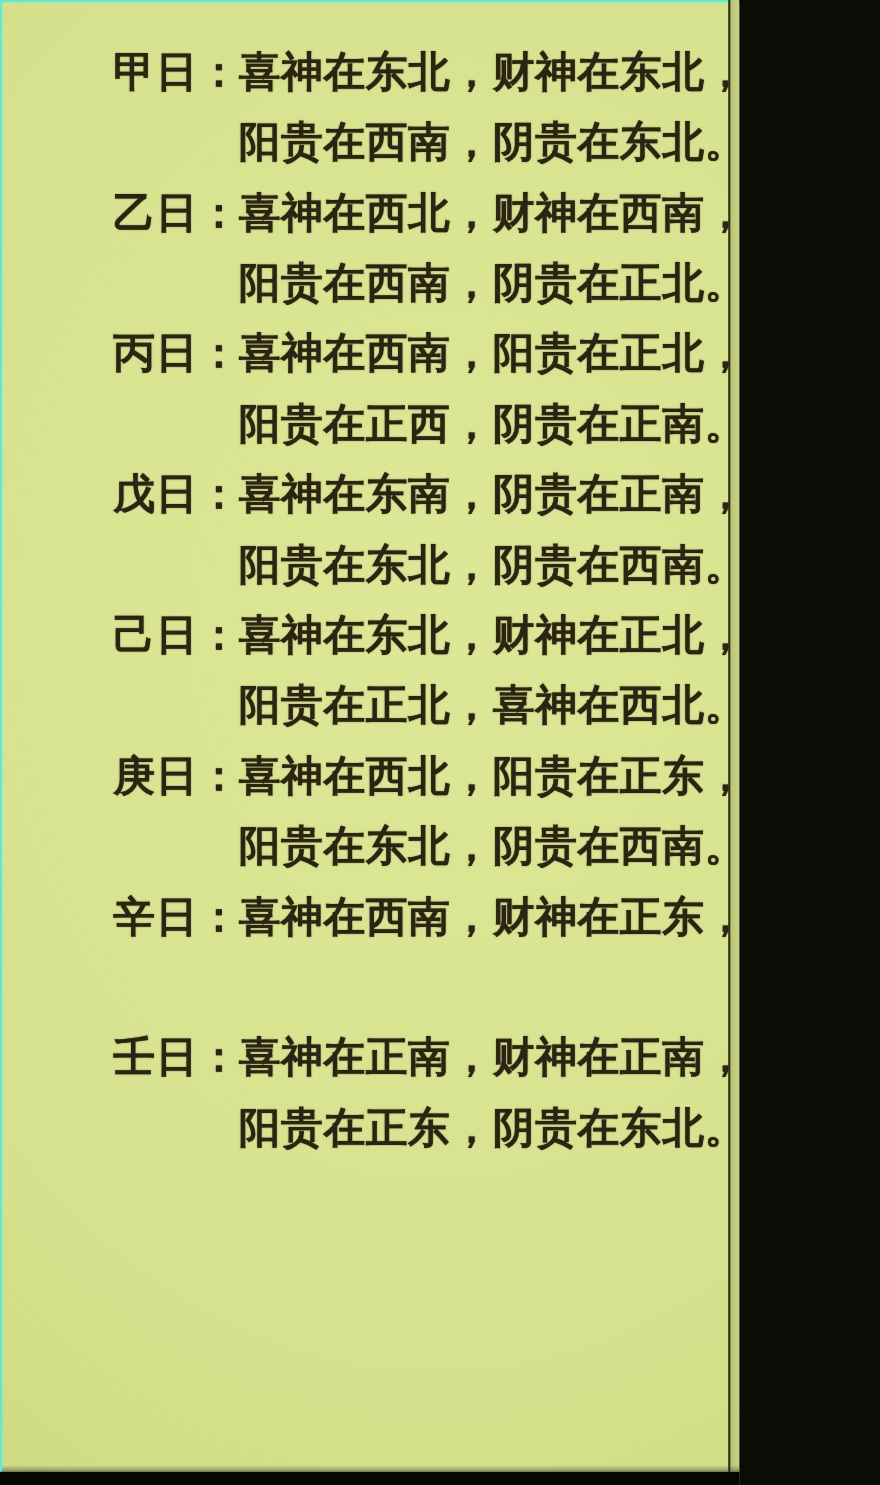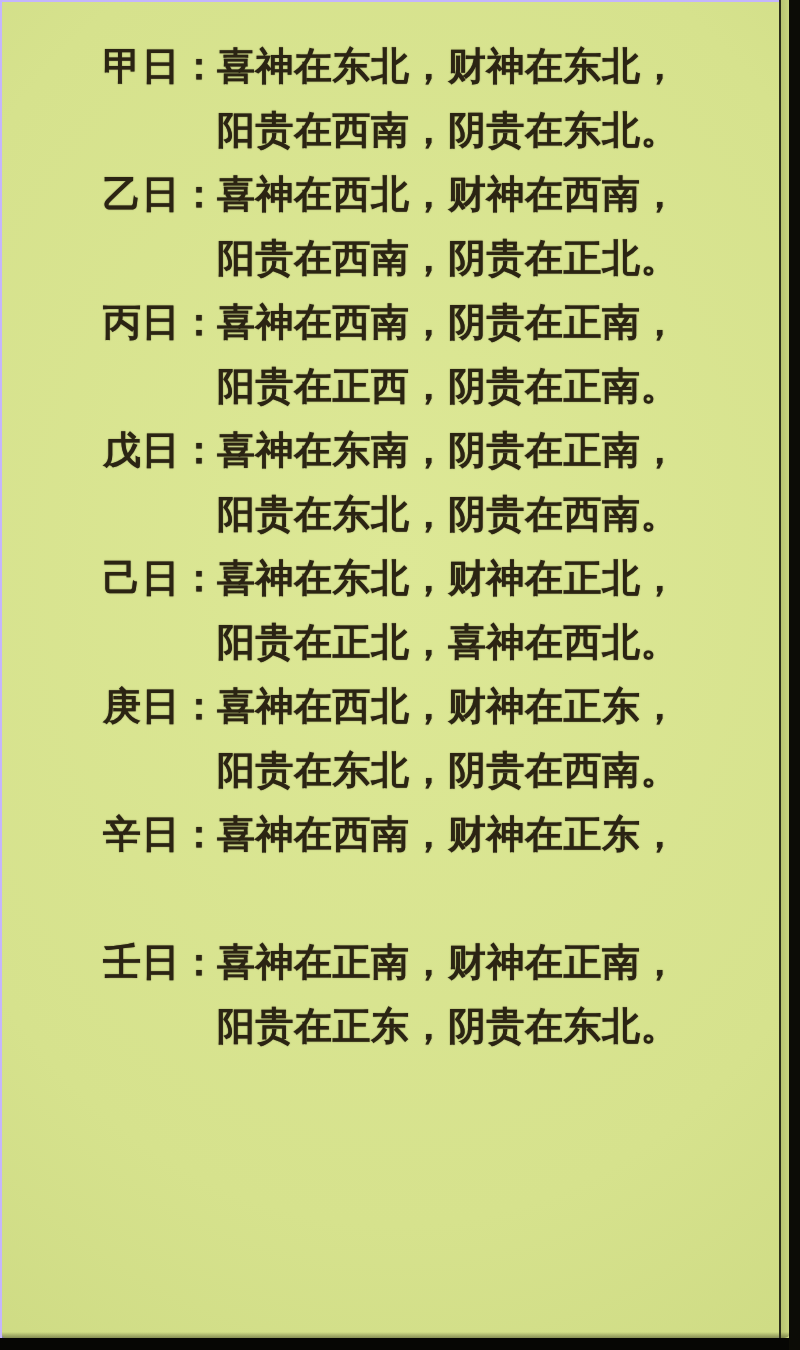--- a/index.html
+++ b/index.html
@@ -2,24 +2,24 @@
 <html><head>
 <meta charset="utf-8">
 <style>
   html, body {
     margin: 0;
     padding: 0;
     background: #0c0c06;
   }
   .stage {
     position: relative;
-    width: 789px;
+    width: 672px;
     height: 1350px;
     overflow: hidden;
-    background: #c4b5fd;
+    background: #5eead4;
     font-family: "Liberation Sans", "DejaVu Sans", sans-serif;
   }
   .paper {
     position: absolute;
     left: 2px;
     top: 2px;
     width: 788px;
     height: 1336px;
     background: radial-gradient(ellipse 120% 90% at 50% 42%,
                 #dde896 0%, #d6e28d 55%, #ccd981 85%, #c6d27a 100%);
@@ -97,37 +97,37 @@
       <div class="line"><span class="stem">甲日：</span><span>喜神在东北，财神在东北，</span></div>
       <div class="line"><span class="indent"></span><span>阳贵在西南，阴贵在东北。</span></div>
     </div>
 
     <div class="entry">
       <div class="line"><span class="stem">乙日：</span><span>喜神在西北，财神在西南，</span></div>
       <div class="line"><span class="indent"></span><span>阳贵在西南，阴贵在正北。</span></div>
     </div>
 
     <div class="entry">
-      <div class="line"><span class="stem">丙日：</span><span>喜神在西南，阴贵在正南，</span></div>
+      <div class="line"><span class="stem">丙日：</span><span>喜神在西南，阳贵在正北，</span></div>
       <div class="line"><span class="indent"></span><span>阳贵在正西，阴贵在正南。</span></div>
     </div>
 
 
     <div class="entry">
       <div class="line"><span class="stem">戊日：</span><span>喜神在东南，阴贵在正南，</span></div>
       <div class="line"><span class="indent"></span><span>阳贵在东北，阴贵在西南。</span></div>
     </div>
 
     <div class="entry">
       <div class="line"><span class="stem">己日：</span><span>喜神在东北，财神在正北，</span></div>
       <div class="line"><span class="indent"></span><span>阳贵在正北，喜神在西北。</span></div>
     </div>
 
     <div class="entry">
-      <div class="line"><span class="stem">庚日：</span><span>喜神在西北，财神在正东，</span></div>
+      <div class="line"><span class="stem">庚日：</span><span>喜神在西北，阳贵在正东，</span></div>
       <div class="line"><span class="indent"></span><span>阳贵在东北，阴贵在西南。</span></div>
     </div>
 
     <div class="entry">
       <div class="line"><span class="stem">辛日：</span><span>喜神在西南，财神在正东，</span></div>
     </div>
 
     <div class="entry">
       <div class="line"><span class="stem">壬日：</span><span>喜神在正南，财神在正南，</span></div>
       <div class="line"><span class="indent"></span><span>阳贵在正东，阴贵在东北。</span></div>

